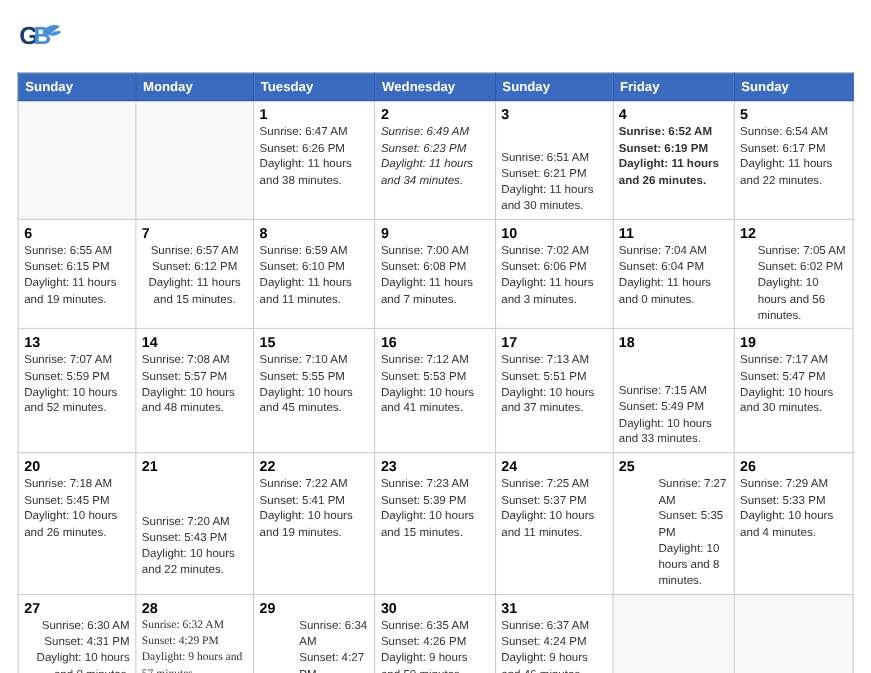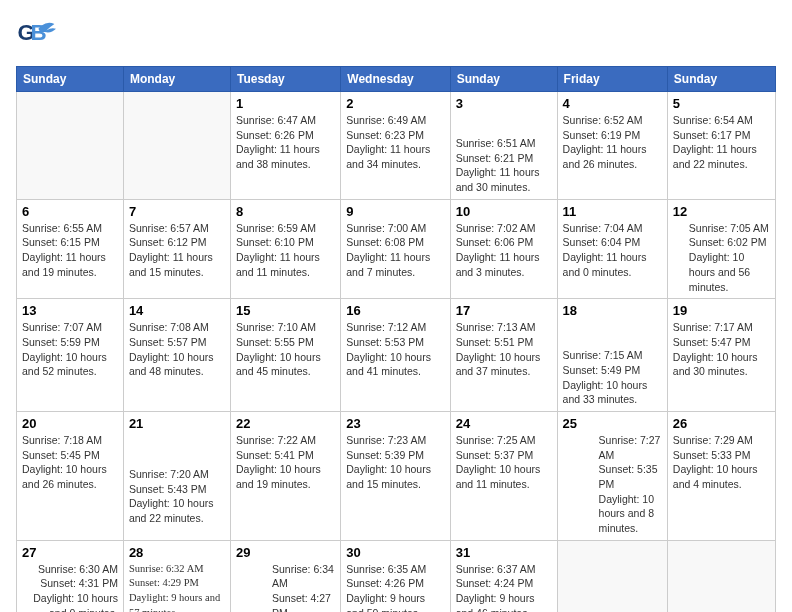--- a/index.html
+++ b/index.html
@@ -126,53 +126,53 @@
         <td class="empty"></td>
         <td class="empty"></td>
         <td>
           <span class="day-num">1</span>
           <div class="day-info" style="white-space: pre-line;">Sunrise: 6:47 AM
 Sunset: 6:26 PM
 Daylight: 11 hours and 38 minutes.</div>
         </td>
         <td>
           <span class="day-num">2</span>
-          <div class="day-info" style="white-space: pre-line;">Sunrise: 6:49 AM
+          <div class="day-info" style="white-space: pre-line; font-style: italic;">Sunrise: 6:49 AM
 Sunset: 6:23 PM
 Daylight: 11 hours and 34 minutes.</div>
         </td>
         <td>
           <span class="day-num">3</span>
           <div class="day-info" style="white-space: pre-line; margin-top: 25px;">Sunrise: 6:51 AM
 Sunset: 6:21 PM
 Daylight: 11 hours and 30 minutes.</div>
         </td>
         <td>
           <span class="day-num">4</span>
-          <div class="day-info" style="white-space: pre-line;">Sunrise: 6:52 AM
+          <div class="day-info" style="white-space: pre-line; font-weight: bold;">Sunrise: 6:52 AM
 Sunset: 6:19 PM
 Daylight: 11 hours and 26 minutes.</div>
         </td>
         <td>
           <span class="day-num">5</span>
           <div class="day-info" style="white-space: pre-line;">Sunrise: 6:54 AM
 Sunset: 6:17 PM
 Daylight: 11 hours and 22 minutes.</div>
         </td>
       </tr>
       <tr>
         <td>
           <span class="day-num">6</span>
           <div class="day-info" style="white-space: pre-line;">Sunrise: 6:55 AM
 Sunset: 6:15 PM
 Daylight: 11 hours and 19 minutes.</div>
         </td>
         <td>
           <span class="day-num">7</span>
-          <div class="day-info" style="white-space: pre-line;">Sunrise: 6:57 AM
+          <div class="day-info" style="white-space: pre-line; text-align: center;">Sunrise: 6:57 AM
 Sunset: 6:12 PM
 Daylight: 11 hours and 15 minutes.</div>
         </td>
         <td>
           <span class="day-num">8</span>
           <div class="day-info" style="white-space: pre-line;">Sunrise: 6:59 AM
 Sunset: 6:10 PM
 Daylight: 11 hours and 11 minutes.</div>
         </td>
         <td>

